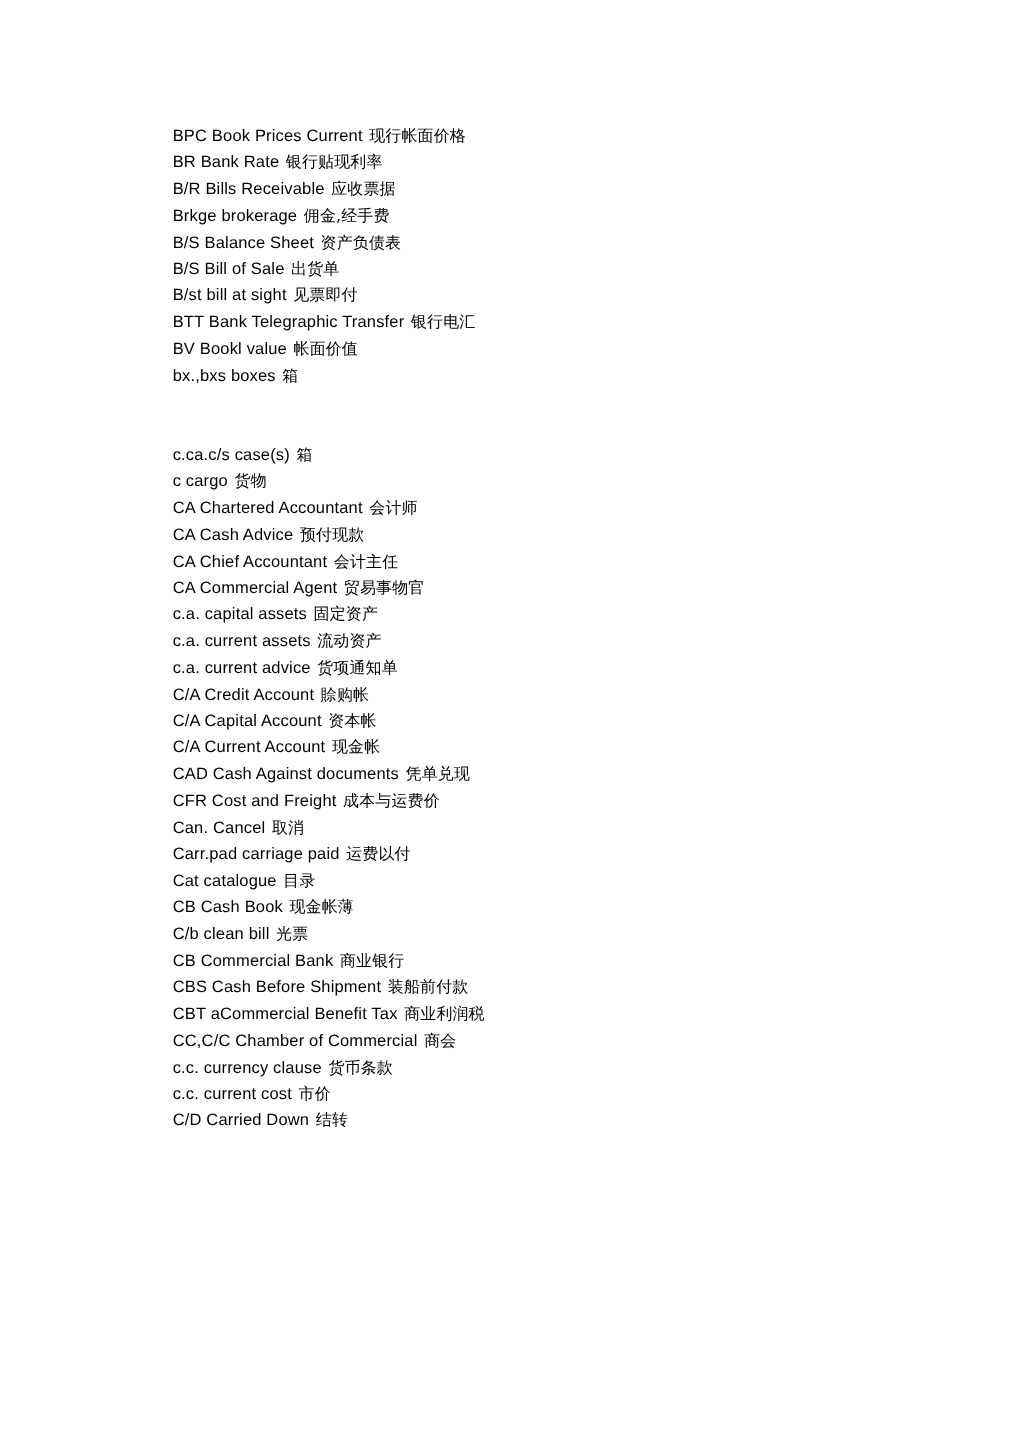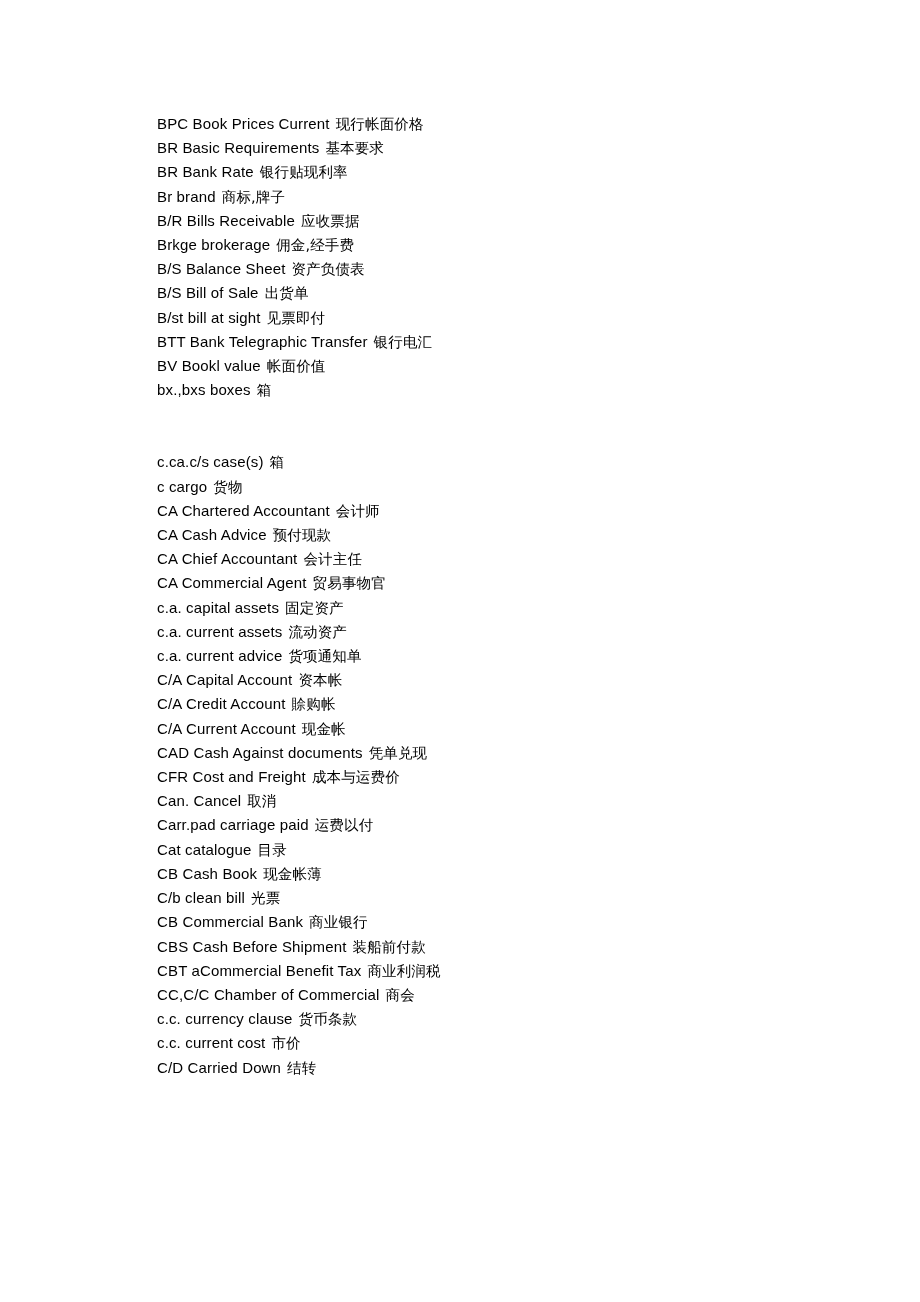--- a/index.html
+++ b/index.html
@@ -58,45 +58,43 @@
     margin-left: 6px;
   }
 </style>
 </head>
 <body>
 
 <div class="page">
   <div class="content">
     <div class="glossary-block" id="block-0">
         <div class="entry"><span class="abbr-term">BPC Book Prices Current</span><span class="cn-gloss">现行帐面价格</span></div>
-        <div class="entry"><span class="abbr-term">BR Basic Requirements</span><span class="cn-gloss">基本要求</span></div>
         <div class="entry"><span class="abbr-term">BR Bank Rate</span><span class="cn-gloss">银行贴现利率</span></div>
-        <div class="entry"><span class="abbr-term">Br brand</span><span class="cn-gloss">商标,牌子</span></div>
         <div class="entry"><span class="abbr-term">B/R Bills Receivable</span><span class="cn-gloss">应收票据</span></div>
         <div class="entry"><span class="abbr-term">Brkge brokerage</span><span class="cn-gloss">佣金,经手费</span></div>
         <div class="entry"><span class="abbr-term">B/S Balance Sheet</span><span class="cn-gloss">资产负债表</span></div>
         <div class="entry"><span class="abbr-term">B/S Bill of Sale</span><span class="cn-gloss">出货单</span></div>
         <div class="entry"><span class="abbr-term">B/st bill at sight</span><span class="cn-gloss">见票即付</span></div>
         <div class="entry"><span class="abbr-term">BTT Bank Telegraphic Transfer</span><span class="cn-gloss">银行电汇</span></div>
         <div class="entry"><span class="abbr-term">BV Bookl value</span><span class="cn-gloss">帐面价值</span></div>
         <div class="entry"><span class="abbr-term">bx.,bxs boxes</span><span class="cn-gloss">箱</span></div>
       </div>
     <div class="block-gap"></div>
     <div class="glossary-block" id="block-1">
         <div class="entry"><span class="abbr-term">c.ca.c/s case(s)</span><span class="cn-gloss">箱</span></div>
         <div class="entry"><span class="abbr-term">c cargo</span><span class="cn-gloss">货物</span></div>
         <div class="entry"><span class="abbr-term">CA Chartered Accountant</span><span class="cn-gloss">会计师</span></div>
         <div class="entry"><span class="abbr-term">CA Cash Advice</span><span class="cn-gloss">预付现款</span></div>
         <div class="entry"><span class="abbr-term">CA Chief Accountant</span><span class="cn-gloss">会计主任</span></div>
         <div class="entry"><span class="abbr-term">CA Commercial Agent</span><span class="cn-gloss">贸易事物官</span></div>
         <div class="entry"><span class="abbr-term">c.a. capital assets</span><span class="cn-gloss">固定资产</span></div>
         <div class="entry"><span class="abbr-term">c.a. current assets</span><span class="cn-gloss">流动资产</span></div>
         <div class="entry"><span class="abbr-term">c.a. current advice</span><span class="cn-gloss">货项通知单</span></div>
+        <div class="entry"><span class="abbr-term">C/A Credit Account</span><span class="cn-gloss">賒购帐</span></div>
         <div class="entry"><span class="abbr-term">C/A Capital Account</span><span class="cn-gloss">资本帐</span></div>
-        <div class="entry"><span class="abbr-term">C/A Credit Account</span><span class="cn-gloss">賒购帐</span></div>
         <div class="entry"><span class="abbr-term">C/A Current Account</span><span class="cn-gloss">现金帐</span></div>
         <div class="entry"><span class="abbr-term">CAD Cash Against documents</span><span class="cn-gloss">凭单兑现</span></div>
         <div class="entry"><span class="abbr-term">CFR Cost and Freight</span><span class="cn-gloss">成本与运费价</span></div>
         <div class="entry"><span class="abbr-term">Can. Cancel</span><span class="cn-gloss">取消</span></div>
         <div class="entry"><span class="abbr-term">Carr.pad carriage paid</span><span class="cn-gloss">运费以付</span></div>
         <div class="entry"><span class="abbr-term">Cat catalogue</span><span class="cn-gloss">目录</span></div>
         <div class="entry"><span class="abbr-term">CB Cash Book</span><span class="cn-gloss">现金帐薄</span></div>
         <div class="entry"><span class="abbr-term">C/b clean bill</span><span class="cn-gloss">光票</span></div>
         <div class="entry"><span class="abbr-term">CB Commercial Bank</span><span class="cn-gloss">商业银行</span></div>
         <div class="entry"><span class="abbr-term">CBS Cash Before Shipment</span><span class="cn-gloss">装船前付款</span></div>

